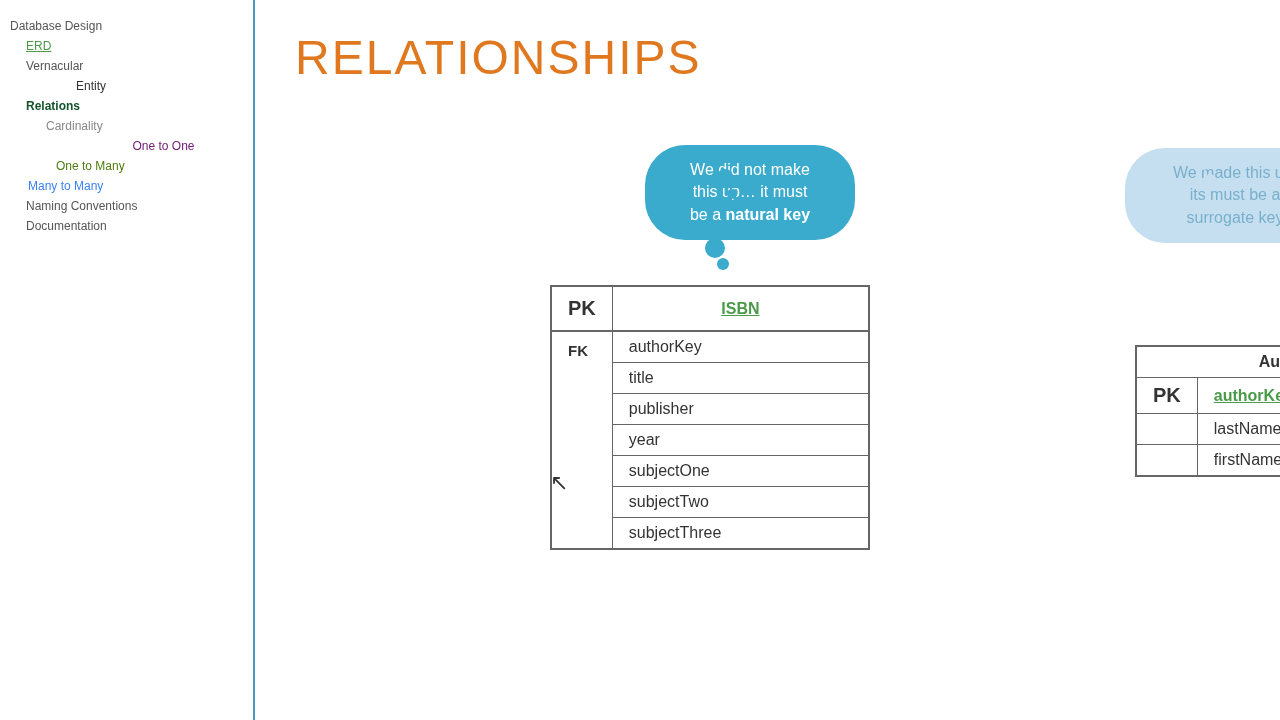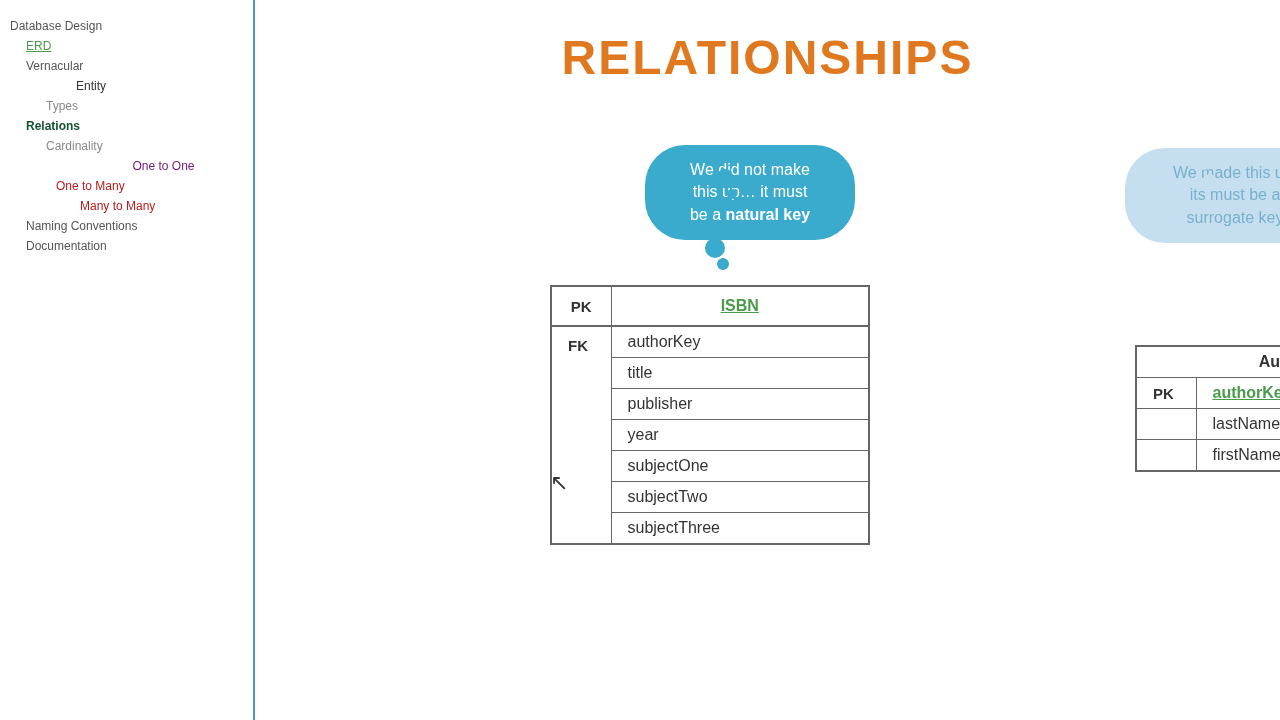--- a/index.html
+++ b/index.html
@@ -34,26 +34,25 @@
     
     #main {
       flex: 1;
       padding: 30px 40px;
       position: relative;
       background: #fff;
     }
 
     .page-title {
       font-size: 48px;
-      font-weight: bold;
+      font-weight: normal;
       color: #e07820;
       letter-spacing: 2px;
       margin-bottom: 20px;
       text-transform: uppercase;
-      text-align: center;
     }
 
     
     .db-table {
       border: 2px solid #666;
       border-collapse: collapse;
       background: #fff;
       position: absolute;
     }
     .db-table td, .db-table th {
@@ -63,21 +62,21 @@
     }
     .db-table .header-row td {
       text-align: center;
       font-weight: bold;
       border-bottom: 2px solid #666;
       padding: 10px 16px;
     }
     .db-table .pk-label {
       color: #333;
       font-weight: bold;
-      font-size: 15px;
+      font-size: 20px;
     }
     .db-table .fk-label {
       color: #333;
       font-weight: bold;
       font-size: 15px;
     }
     .db-table .pk-value {
       color: #4a9a4a;
       font-weight: bold;
       text-decoration: underline;
@@ -166,26 +165,25 @@
     }
   </style>
 </head>
 <body>
 
 <nav id="sidebar">
   <a class="nav-item">Database Design</a>
   <a class="nav-item indent1" style="color:#4a9a4a; text-decoration:underline;">ERD</a>
   <a class="nav-item indent1">Vernacular</a>
   <a class="nav-item indent2" style="color:#333;margin-left:30px;">Entity</a>
-  <a class="nav-item indent2" style="color:#888;">Types</a>
   <a class="nav-item indent1" style="color:#14532d; font-weight:bold;">Relations</a>
   <a class="nav-item indent2" style="color:#888;">Cardinality</a>
   <a class="nav-item indent2" style="color:#701a75; padding-left:84px;text-align:center;">One to One</a>
-  <a class="nav-item indent2" style="color:#b91c1c; padding-left:56px;">One to Many</a>
-  <a class="nav-item indent2" style="color:#b91c1c; padding-left:80px;">Many to Many</a>
+  <a class="nav-item indent2" style="color:#4d7c0f; padding-left:56px;">One to Many</a>
+  <a class="nav-item indent2" style="color:#3b82f6; padding-left:28px;">Many to Many</a>
   <a class="nav-item indent1" style="color:#555;">Naming Conventions</a>
   <a class="nav-item indent1" style="color:#555;">Documentation</a>
 </nav>
 
 <div id="main">
   <h1 class="page-title">RELATIONSHIPS</h1>
 
   <div style="position:absolute; top:145px; left:390px; width:220px;">
     <div class="thought-bubble">
       <span>We did not make</span><br>

